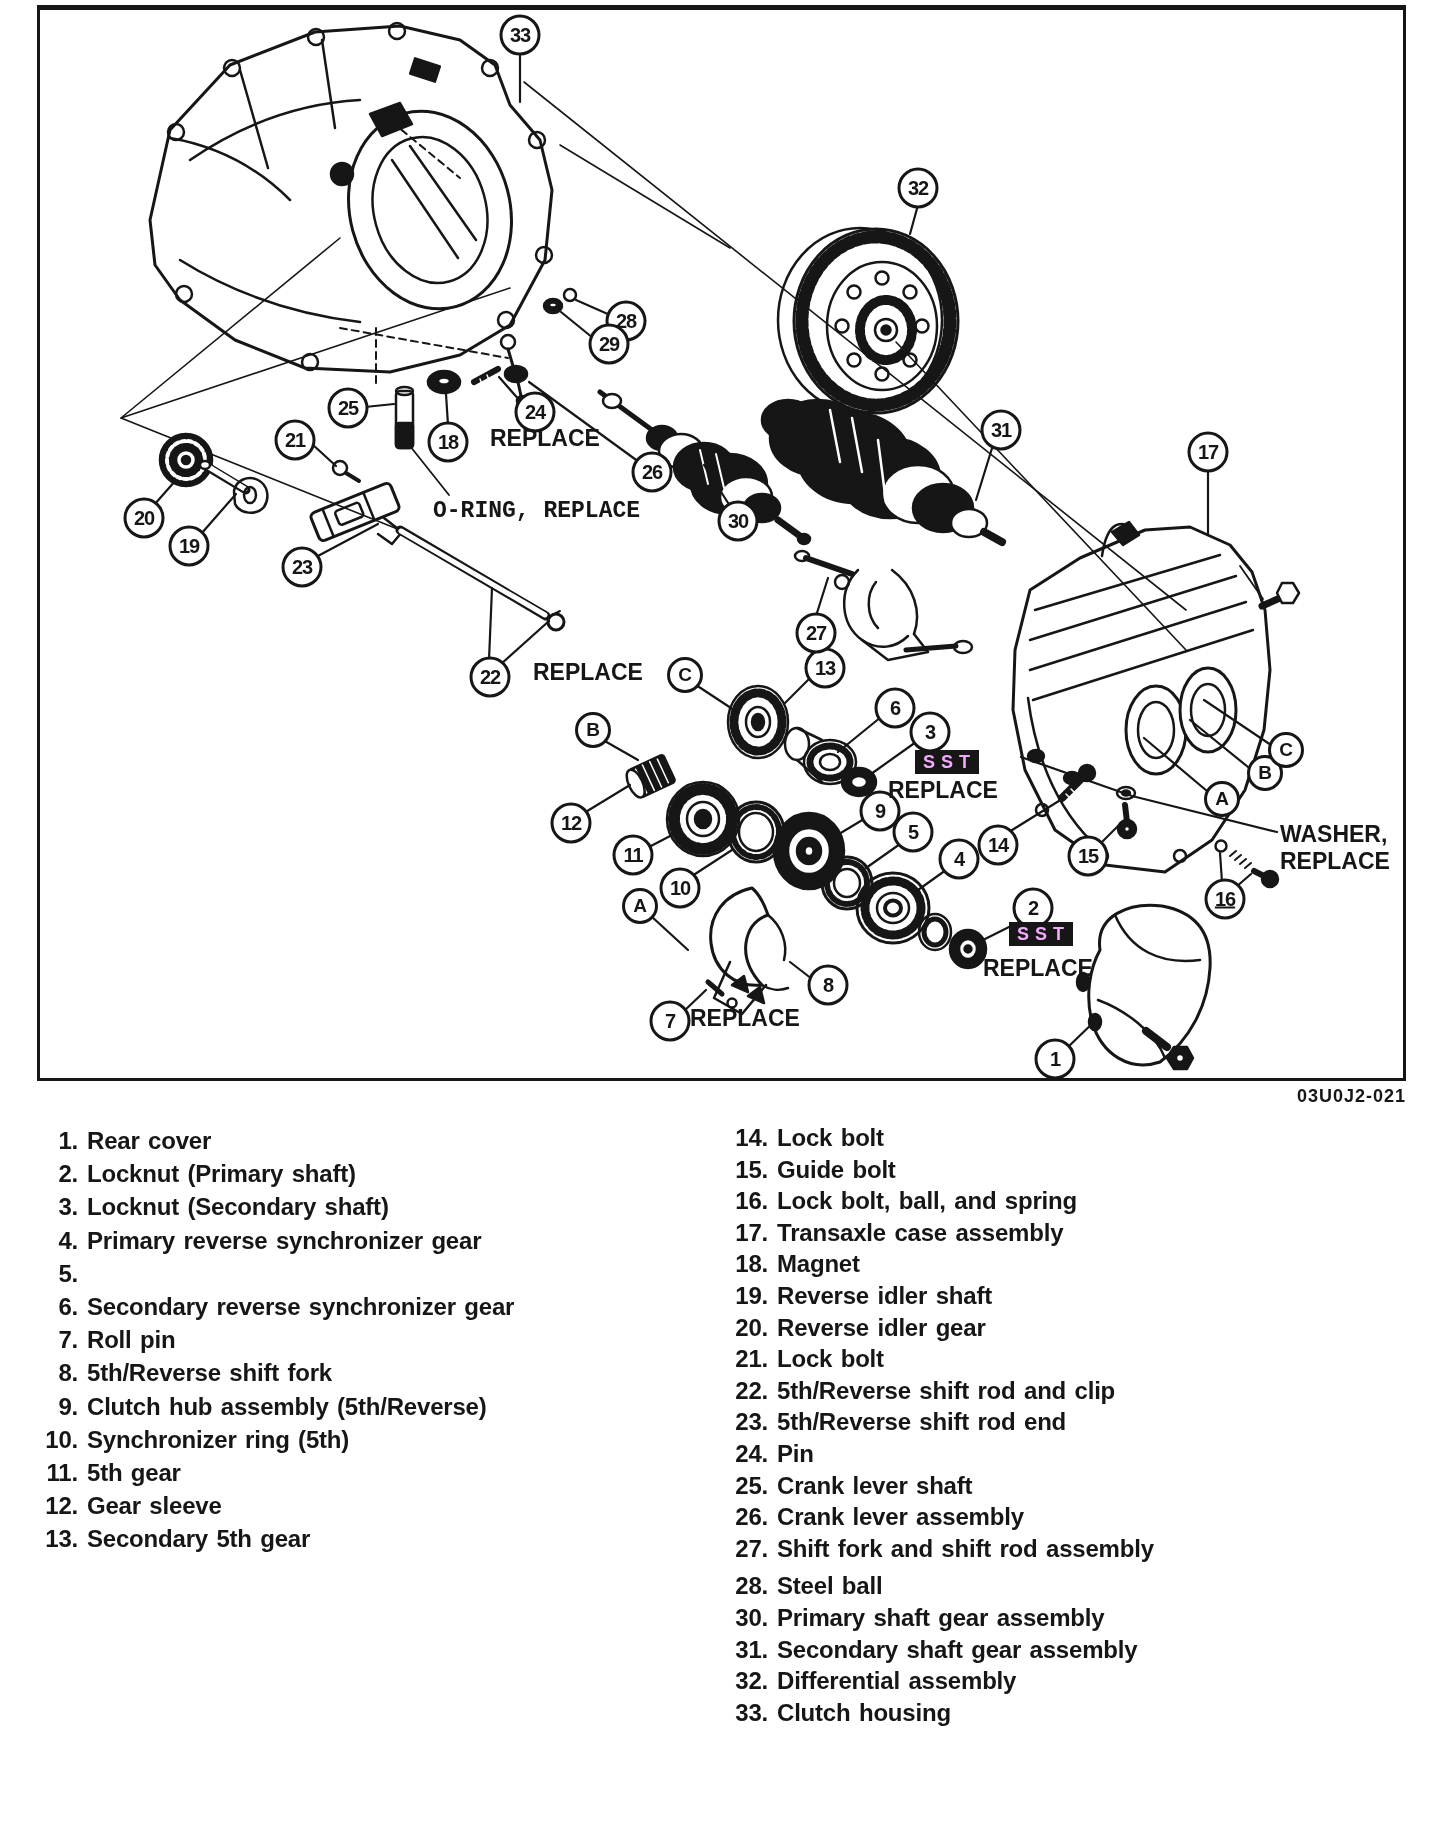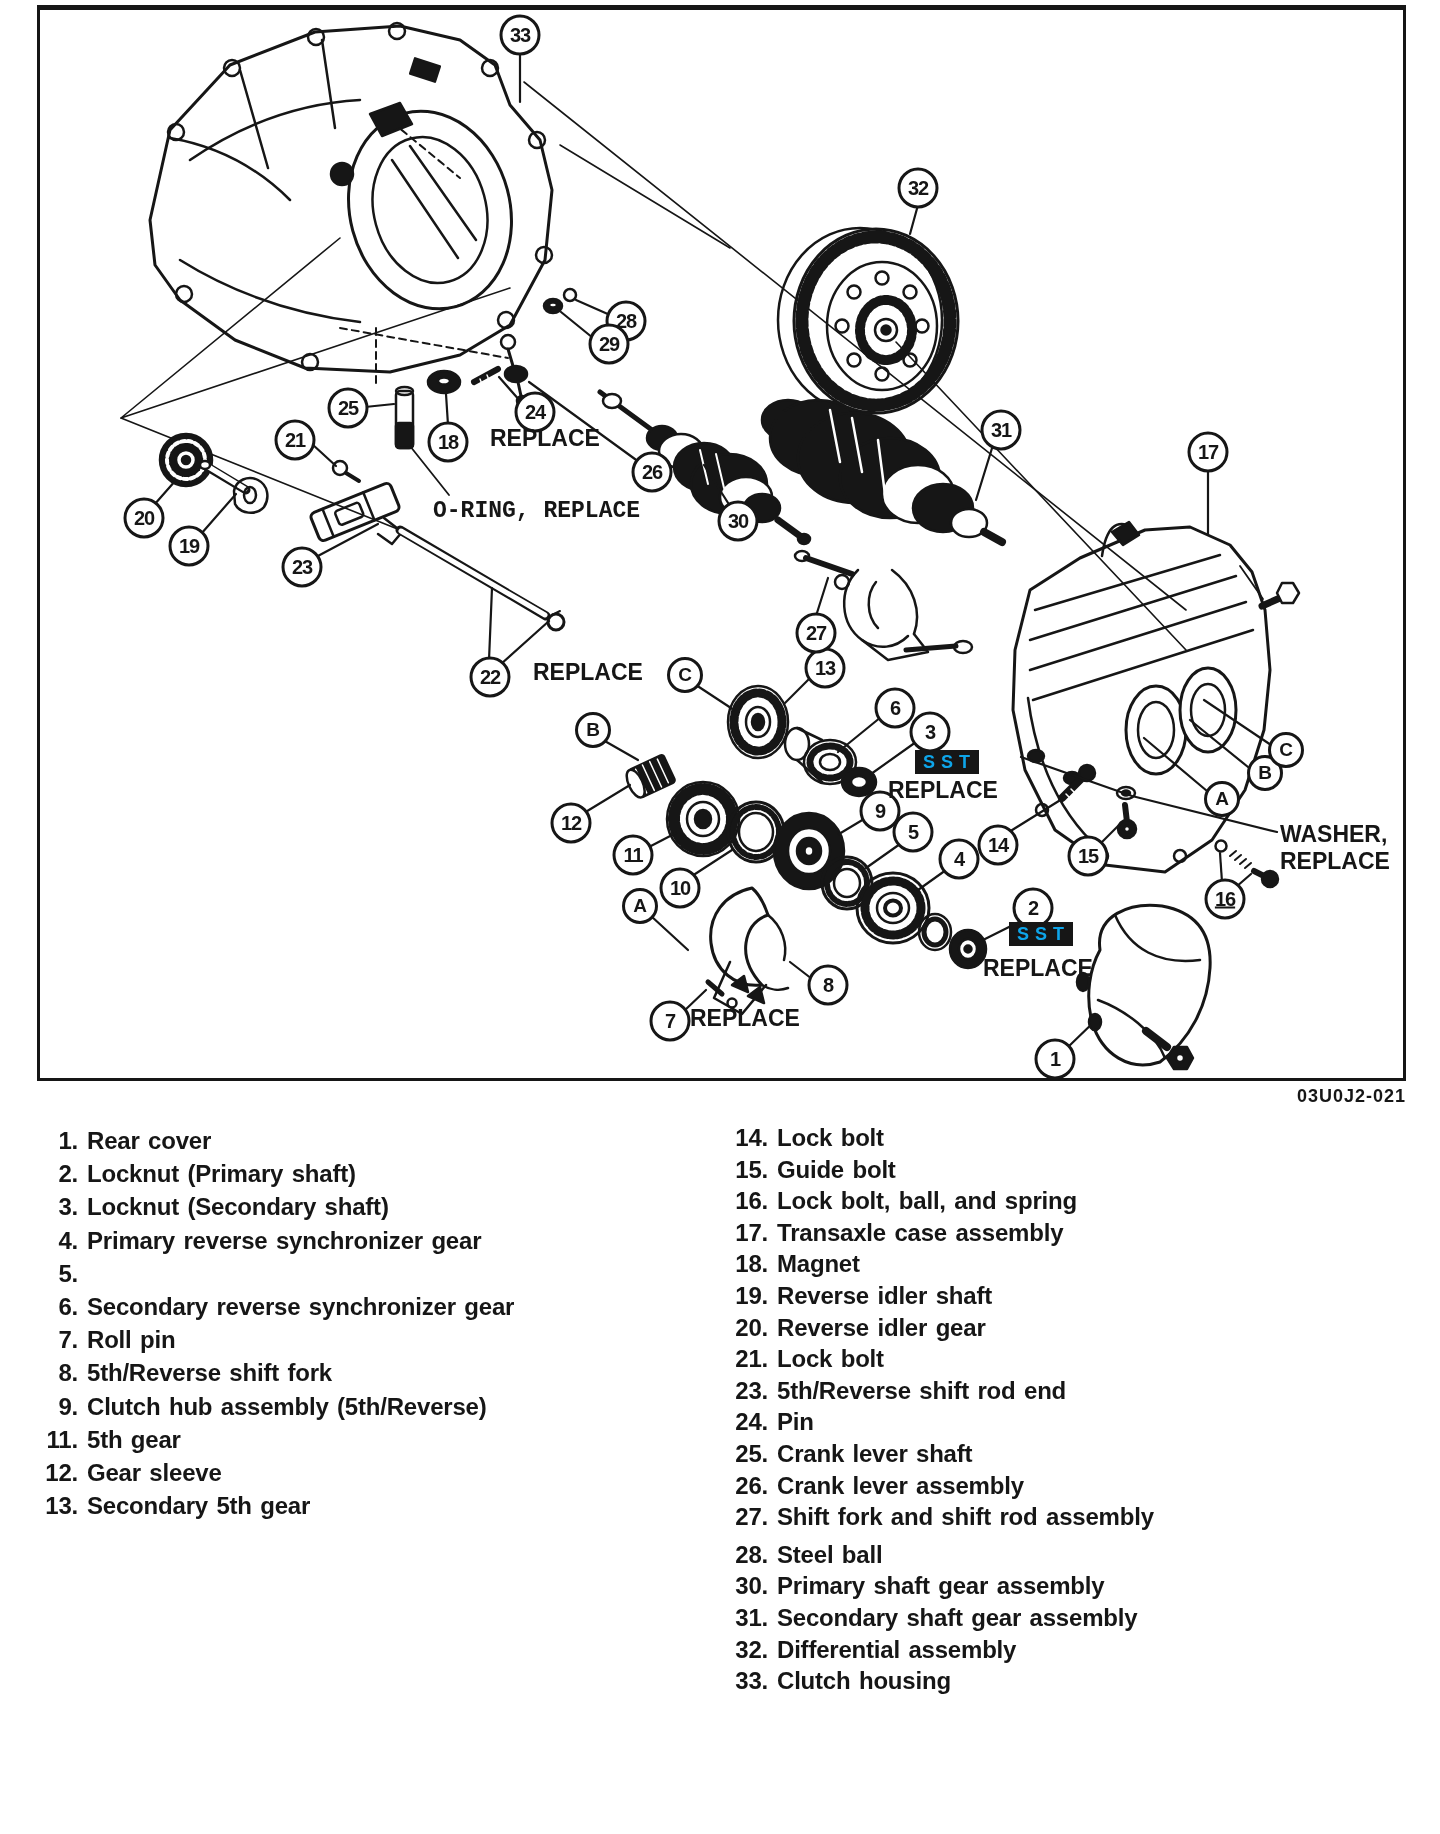--- a/index.html
+++ b/index.html
@@ -20,21 +20,21 @@
   }
   .letter{
     position:absolute;width:30px;height:30px;border:3px solid #161616;border-radius:50%;
     background:#fff;display:flex;align-items:center;justify-content:center;
     font-size:19px;font-weight:700;transform:translate(-50%,-50%);
   }
   .dlabel{
     position:absolute;font-size:23px;font-weight:700;white-space:nowrap;letter-spacing:0px;
   }
   .sst-box{
-    position:absolute;width:64px;height:24px;background:#161616;color:#0ea5e9;
+    position:absolute;width:64px;height:24px;background:#161616;color:#f0abfc;
     display:flex;align-items:center;justify-content:center;
     font-size:18px;font-weight:700;letter-spacing:6px;padding-left:5px;box-sizing:border-box;
   }
   .figure-code{
     position:absolute;top:1086px;right:34px;font-size:18px;font-weight:700;letter-spacing:1px;
   }
   .parts-col{position:absolute;}
   .col-left{left:38px;top:1124px;}
   .col-right{left:640px;top:1122px;}
   .prow{display:flex;align-items:baseline;font-size:24px;font-weight:700;
@@ -452,20 +452,24 @@
     </div>
     <div class="prow">
       <span class="pnum">8.</span>
       <span class="pname">5th/Reverse shift fork</span>
     </div>
     <div class="prow">
       <span class="pnum">9.</span>
       <span class="pname">Clutch hub assembly (5th/Reverse)</span>
     </div>
     <div class="prow">
+      <span class="pnum">10.</span>
+      <span class="pname">Synchronizer ring (5th)</span>
+    </div>
+    <div class="prow">
       <span class="pnum">11.</span>
       <span class="pname">5th gear</span>
     </div>
     <div class="prow">
       <span class="pnum">12.</span>
       <span class="pname">Gear sleeve</span>
     </div>
     <div class="prow">
       <span class="pnum">13.</span>
       <span class="pname">Secondary 5th gear</span>
@@ -499,20 +503,24 @@
       </div>
       <div class="prow">
         <span class="pnum">20.</span>
         <span class="pname">Reverse idler gear</span>
       </div>
       <div class="prow">
         <span class="pnum">21.</span>
         <span class="pname">Lock bolt</span>
       </div>
       <div class="prow">
+        <span class="pnum">22.</span>
+        <span class="pname">5th/Reverse shift rod and clip</span>
+      </div>
+      <div class="prow">
         <span class="pnum">23.</span>
         <span class="pname">5th/Reverse shift rod end</span>
       </div>
       <div class="prow">
         <span class="pnum">24.</span>
         <span class="pname">Pin</span>
       </div>
       <div class="prow">
         <span class="pnum">25.</span>
         <span class="pname">Crank lever shaft</span>

